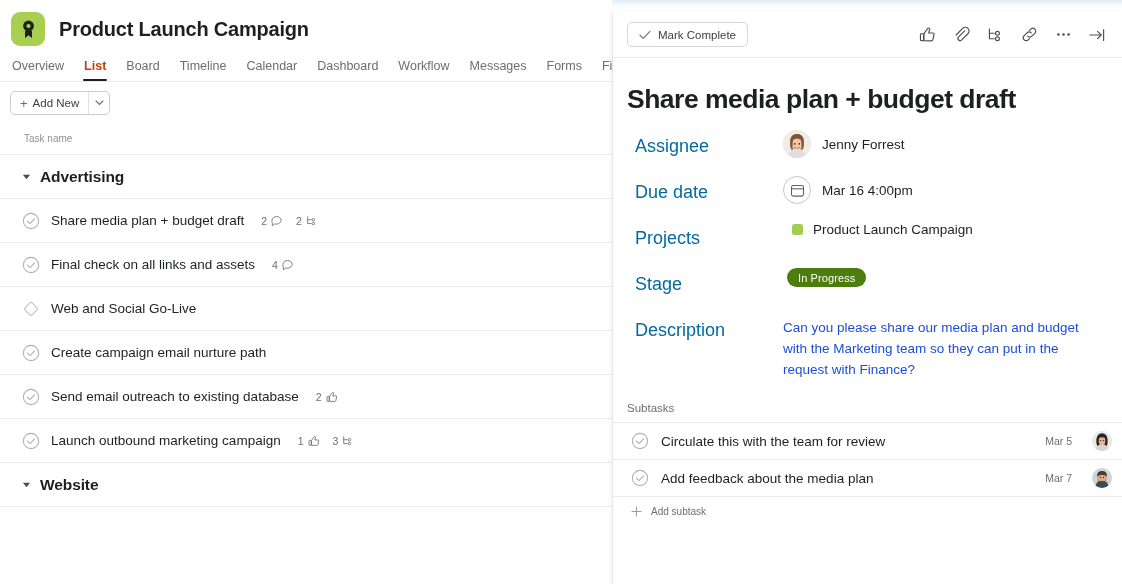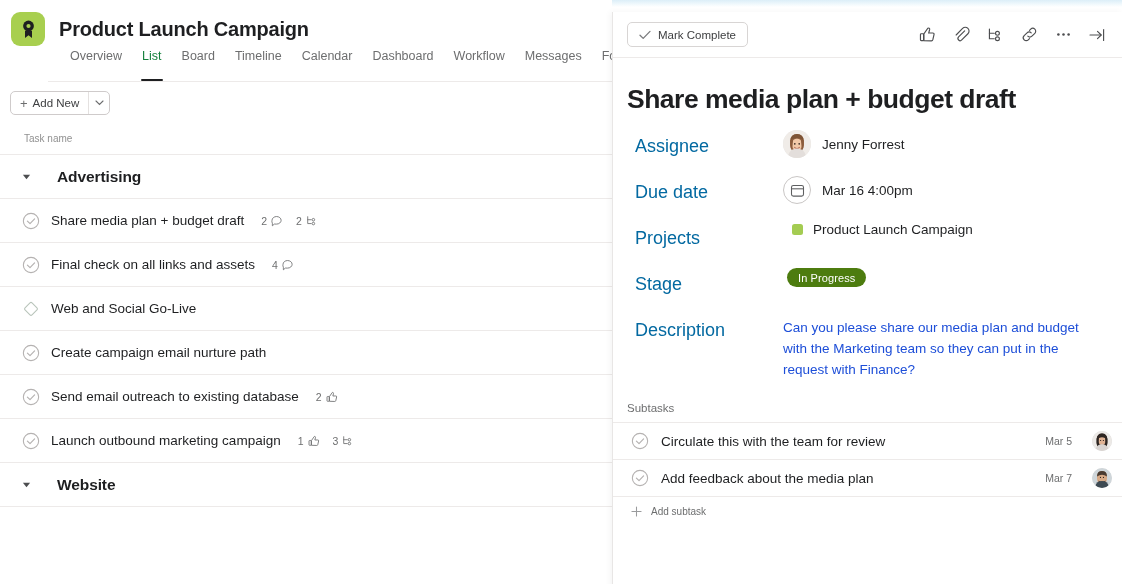--- a/index.html
+++ b/index.html
@@ -30,29 +30,29 @@
   .project-logo {
     width:34px; height:34px; border-radius:9px;
     background:#A8CF4F;
     display:flex; align-items:center; justify-content:center;
     flex:none;
   }
   .project-title {
     font-size:20px; font-weight:700; letter-spacing:-0.2px; color:#1e1f21;
   }
   .nav-tabs {
-    display:flex; gap:0px;
-    padding-left:12px; height:26px; position:relative;margin-left:48px;
+    display:flex; align-items:flex-end; gap:0px;
+    padding-left:2px; height:26px; position:relative;
   }
   .nav-tab {
     font-size:12.5px; color:#6d6e6f; padding:0 10px;
     line-height:16px; position:relative; white-space:nowrap;
     cursor:pointer;
   }
-  .nav-tab.active { color:#15803d; font-weight:400; }
+  .nav-tab.active { color:#c2410c; font-weight:700; }
   .nav-tab.active::after {
     content:""; position:absolute; left:9px; right:9px; bottom:-7px;
     height:2.5px; background:#1e1f21; border-radius:2px;
   }
   .nav-sep {
     position:absolute; left:0; right:0; bottom:-8px; height:1px; background:#edeae9;
   }
 
   .toolbar-row {
     height:40px; display:flex; align-items:center; padding-left:10px;
@@ -73,21 +73,21 @@
     border-left:1px solid #e4e1e0;
   }
 
   .col-header {
     height:32px; display:flex; align-items:center;
     padding-left:24px; border-bottom:1px solid #edeae9;
   }
   .col-header-text { font-size:10px; color:#919191; }
 
   .section-row {
-    height:44px; display:flex; align-items:center; gap:26px;
+    height:44px; display:flex; align-items:center; gap:9px;
     padding-left:22px; border-bottom:1px solid #edeae9;
   }
   .section-caret { width:9px; height:9px; flex:none; }
   .section-name { font-size:15.5px; font-weight:700; color:#1e1f21; letter-spacing:-0.1px;}
 
   .task-row {
     height:44px; display:flex; align-items:center; gap:11px;
     padding-left:22px; border-bottom:1px solid #edeae9;
   }
   .task-check { width:18px; height:18px; flex:none; }

